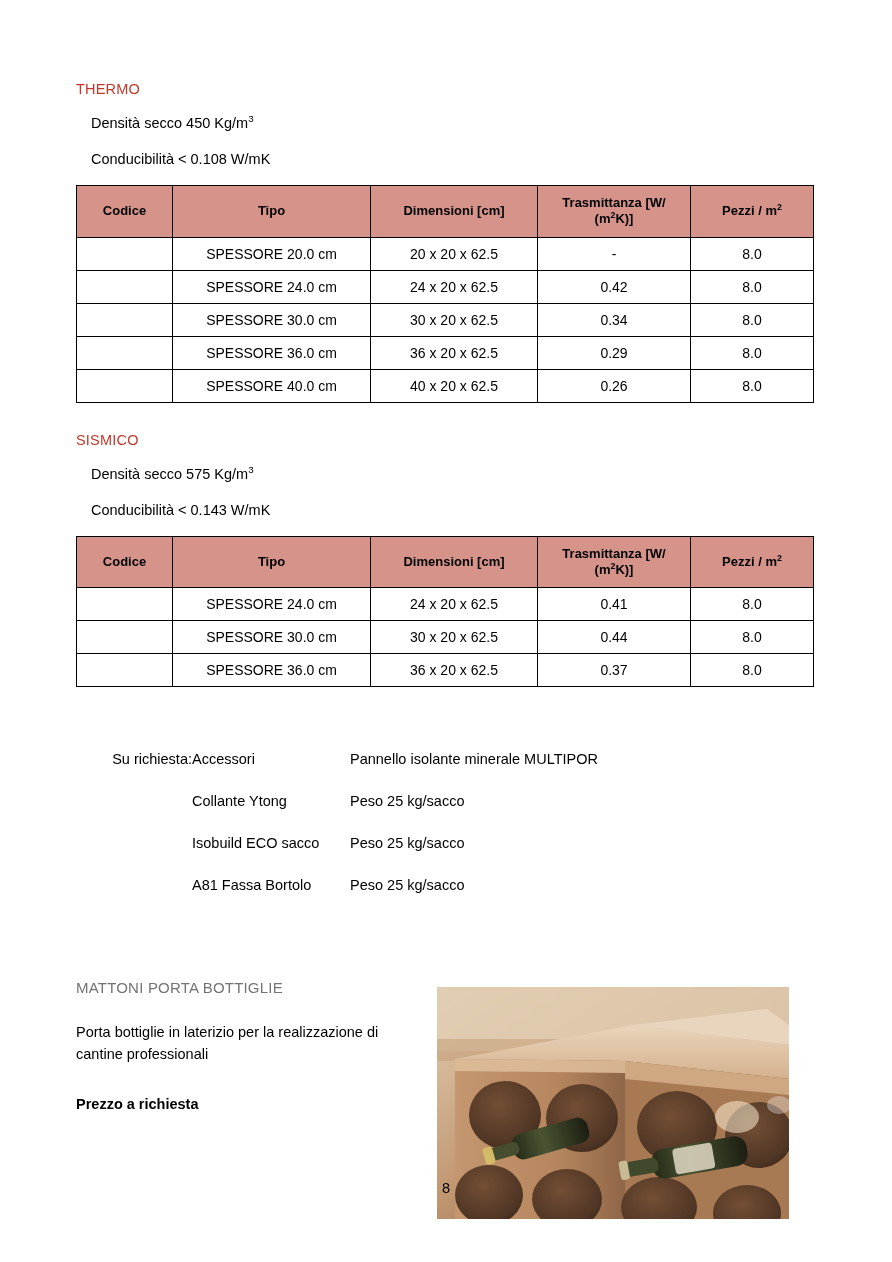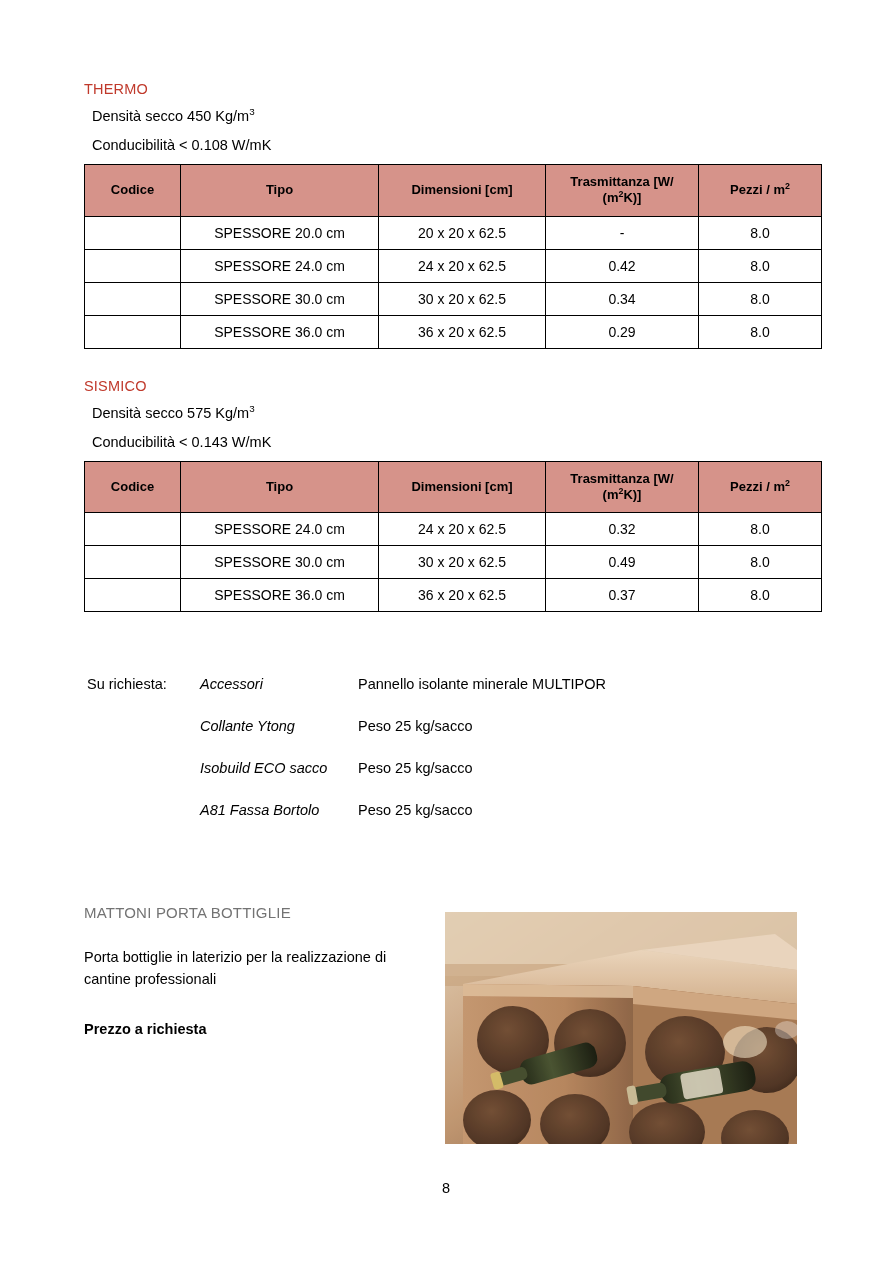--- a/index.html
+++ b/index.html
@@ -16,38 +16,38 @@
     overflow: hidden;
   }
   .page {
     position: relative;
     width: 892px;
     height: 1262px;
     box-sizing: border-box;
   }
   .content {
     position: absolute;
-    left: 84px;
+    left: 76px;
     top: 80px;
     width: 737px;
   }
 
   
   .sec-title {
     color: #c0392b;
     font-size: 14.5px;
     font-weight: normal;
     letter-spacing: .2px;
     margin: 0 0 4px 0;
     line-height: 1.25;
   }
   .sec-line {
     font-size: 14.5px;
     line-height: 1.45;
-    margin: 8px;
+    margin: 15px;
   }
   sup {
     font-size: 0.68em;
     vertical-align: super;
     line-height: 0;
   }
 
   
   table.spec {
     border-collapse: collapse;
@@ -88,25 +88,25 @@
   .request-row {
     display: flex;
     align-items: flex-start;
     margin-bottom: 26px;
     font-size: 14.5px;
   }
   .request-row:last-child { margin-bottom: 0; margin-top: 16px; }
   .rq-label {
     width: 113px;
     flex: 0 0 113px;
+    text-align: right;
   }
   .rq-name {
     width: 158px;
     flex: 0 0 158px;
-    font-style: italic;
   }
   .rq-value {
     flex: 1 1 auto;
   }
 
   
   .product {
     margin-top: 86px;
     position: relative;
     min-height: 240px;
@@ -200,20 +200,27 @@
             <td>0.34</td>
             <td>8.0</td>
           </tr>
           <tr>
             <td></td>
             <td>SPESSORE 36.0 cm</td>
             <td>36 x 20 x 62.5</td>
             <td>0.29</td>
             <td>8.0</td>
           </tr>
+          <tr>
+            <td></td>
+            <td>SPESSORE 40.0 cm</td>
+            <td>40 x 20 x 62.5</td>
+            <td>0.26</td>
+            <td>8.0</td>
+          </tr>
         </tbody>
       </table>
     </div>
 
     <div class="gap-1"></div>
 
     <div>
       <p class="sec-title">SISMICO</p>
       <p class="sec-line"><span>Densità secco 575 Kg/m</span><sup>3</sup></p>
       <p class="sec-line">Conducibilità &lt; 0.143 W/mK</p>
@@ -233,28 +240,28 @@
             <th>Dimensioni [cm]</th>
             <th><span>Trasmittanza [W/</span><br><span>(m</span><sup>2</sup><span>K)]</span></th>
             <th><span>Pezzi / m</span><sup>2</sup></th>
           </tr>
         </thead>
         <tbody>
           <tr>
             <td></td>
             <td>SPESSORE 24.0 cm</td>
             <td>24 x 20 x 62.5</td>
-            <td>0.32</td>
+            <td>0.41</td>
             <td>8.0</td>
           </tr>
           <tr>
             <td></td>
             <td>SPESSORE 30.0 cm</td>
             <td>30 x 20 x 62.5</td>
-            <td>0.49</td>
+            <td>0.44</td>
             <td>8.0</td>
           </tr>
           <tr>
             <td></td>
             <td>SPESSORE 36.0 cm</td>
             <td>36 x 20 x 62.5</td>
             <td>0.37</td>
             <td>8.0</td>
           </tr>
         </tbody>

